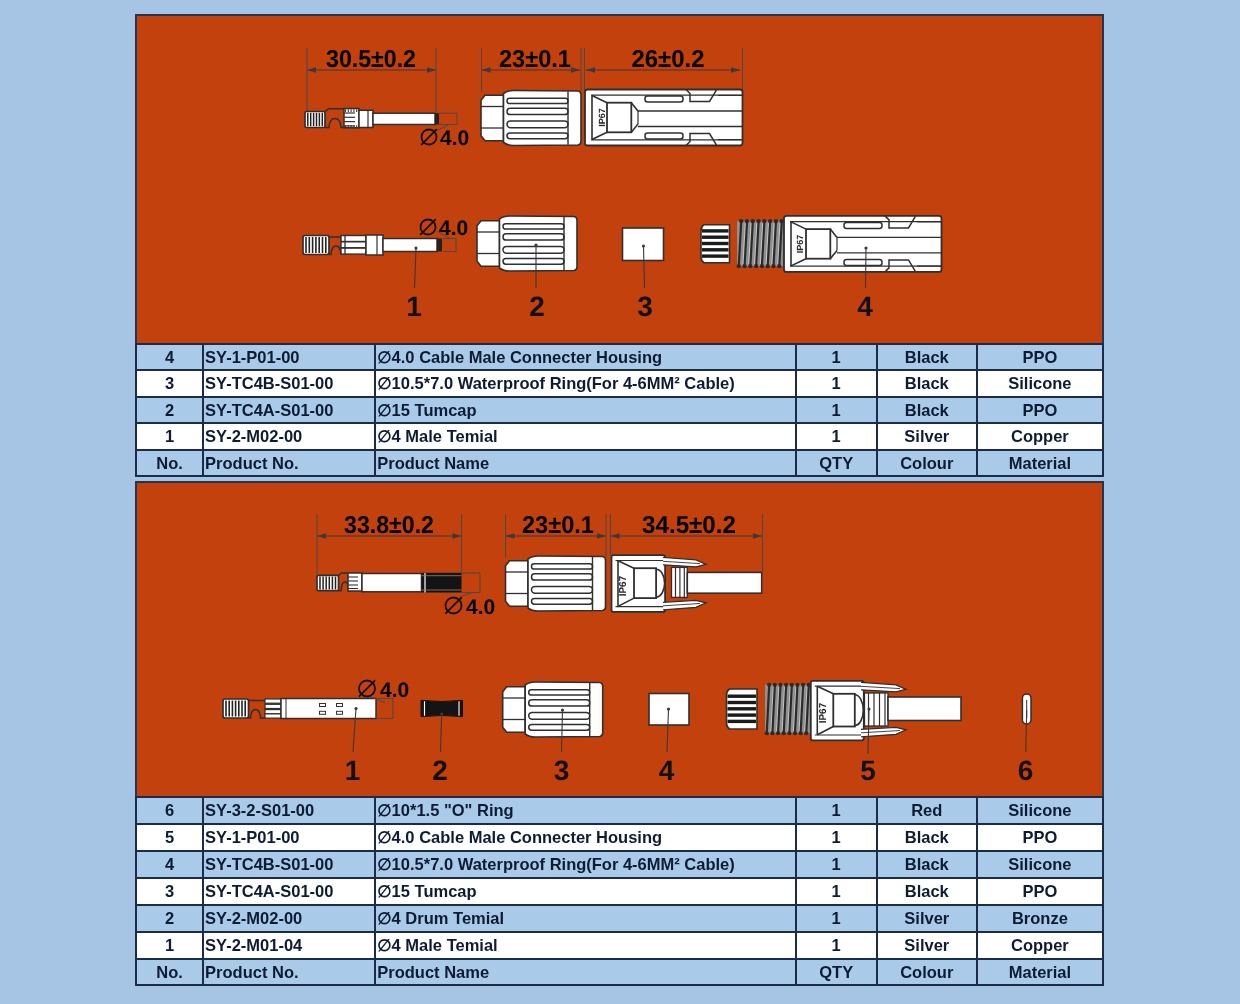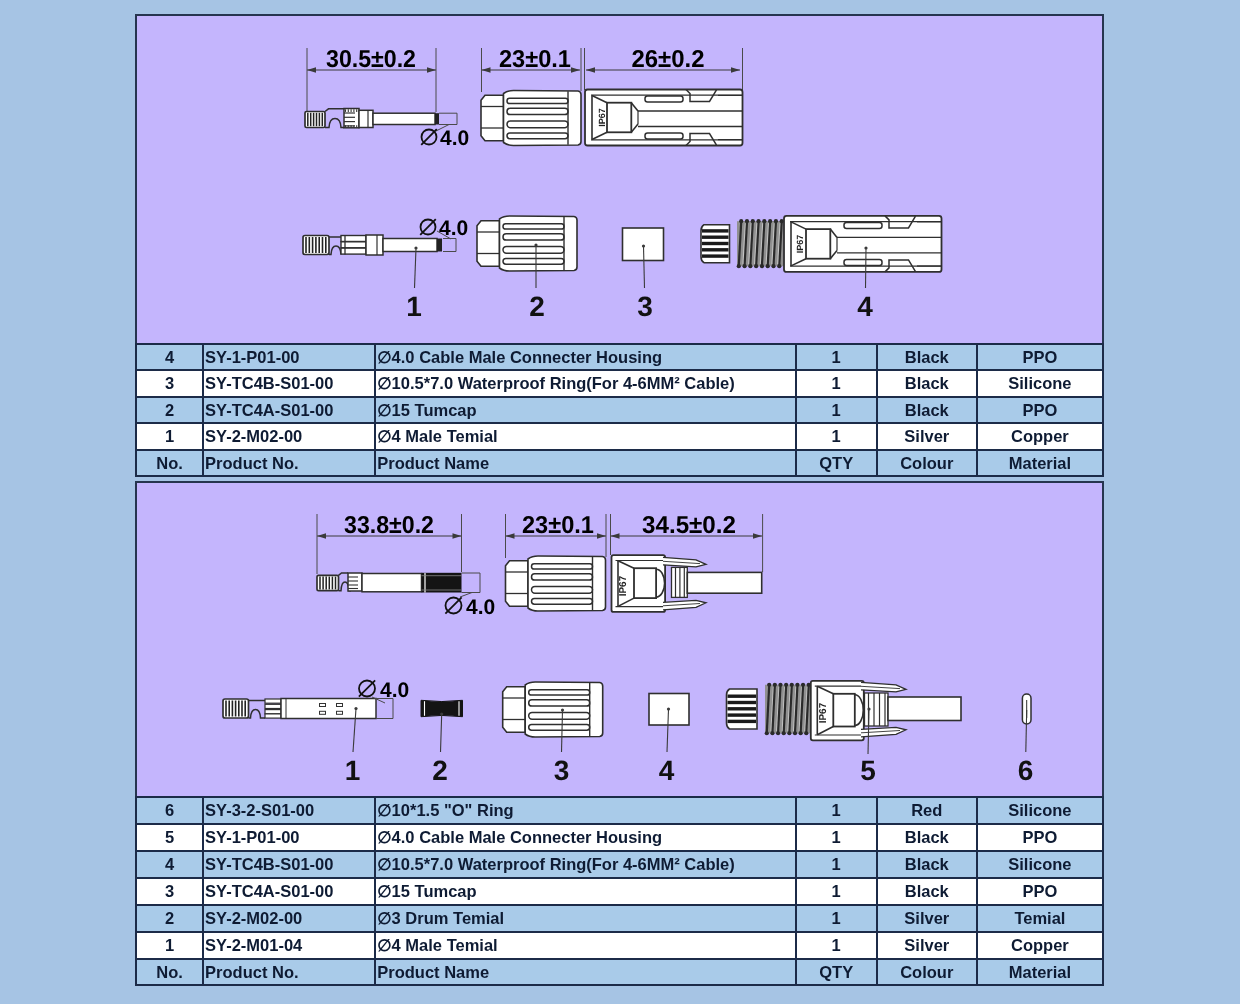--- a/index.html
+++ b/index.html
@@ -1,18 +1,18 @@
 <!DOCTYPE html>
 <html><head>
 <meta charset="utf-8">
 <style>
   html,body{margin:0;padding:0;}
   body{width:1240px;height:1004px;background:#a6c4e4;position:relative;overflow:hidden;
        font-family:"Liberation Sans", sans-serif;}
-  .panel{position:absolute;left:135px;width:965px;background:#c4b5fd;border:2px solid #26354f;}
+  .panel{position:absolute;left:135px;width:965px;background:#c2410c;border:2px solid #26354f;}
   #p1{top:14px;height:459px;}
   #p2{top:481px;height:499px;}
   table{border-collapse:collapse;table-layout:fixed;position:absolute;left:-2px;width:969px;}
   td{border:2px solid #1c2b48;font-weight:bold;font-size:16.5px;color:#0e1b33;
      padding:0;white-space:nowrap;overflow:hidden;}
   td.l{text-align:left;padding-left:1px;}
   td.c{text-align:center;}
   tr.b td{background:#a9cbe9;}
   tr.w td{background:#ffffff;}
   #t1{top:327px;}
@@ -491,24 +491,24 @@
           <td class="c">3</td>
           <td class="l">SY-TC4A-S01-00</td>
           <td class="l">∅15 Tumcap</td>
           <td class="c">1</td>
           <td class="c">Black</td>
           <td class="c">PPO</td>
         </tr>
 <tr class="b" style="height:27px">
           <td class="c">2</td>
           <td class="l">SY-2-M02-00</td>
-          <td class="l">∅3 Drum Temial</td>
+          <td class="l">∅4 Drum Temial</td>
           <td class="c">1</td>
           <td class="c">Silver</td>
-          <td class="c">Temial</td>
+          <td class="c">Bronze</td>
         </tr>
 <tr class="w" style="height:27px">
           <td class="c">1</td>
           <td class="l">SY-2-M01-04</td>
           <td class="l">∅4 Male Temial</td>
           <td class="c">1</td>
           <td class="c">Silver</td>
           <td class="c">Copper</td>
         </tr>
 <tr class="b" style="height:26px">

